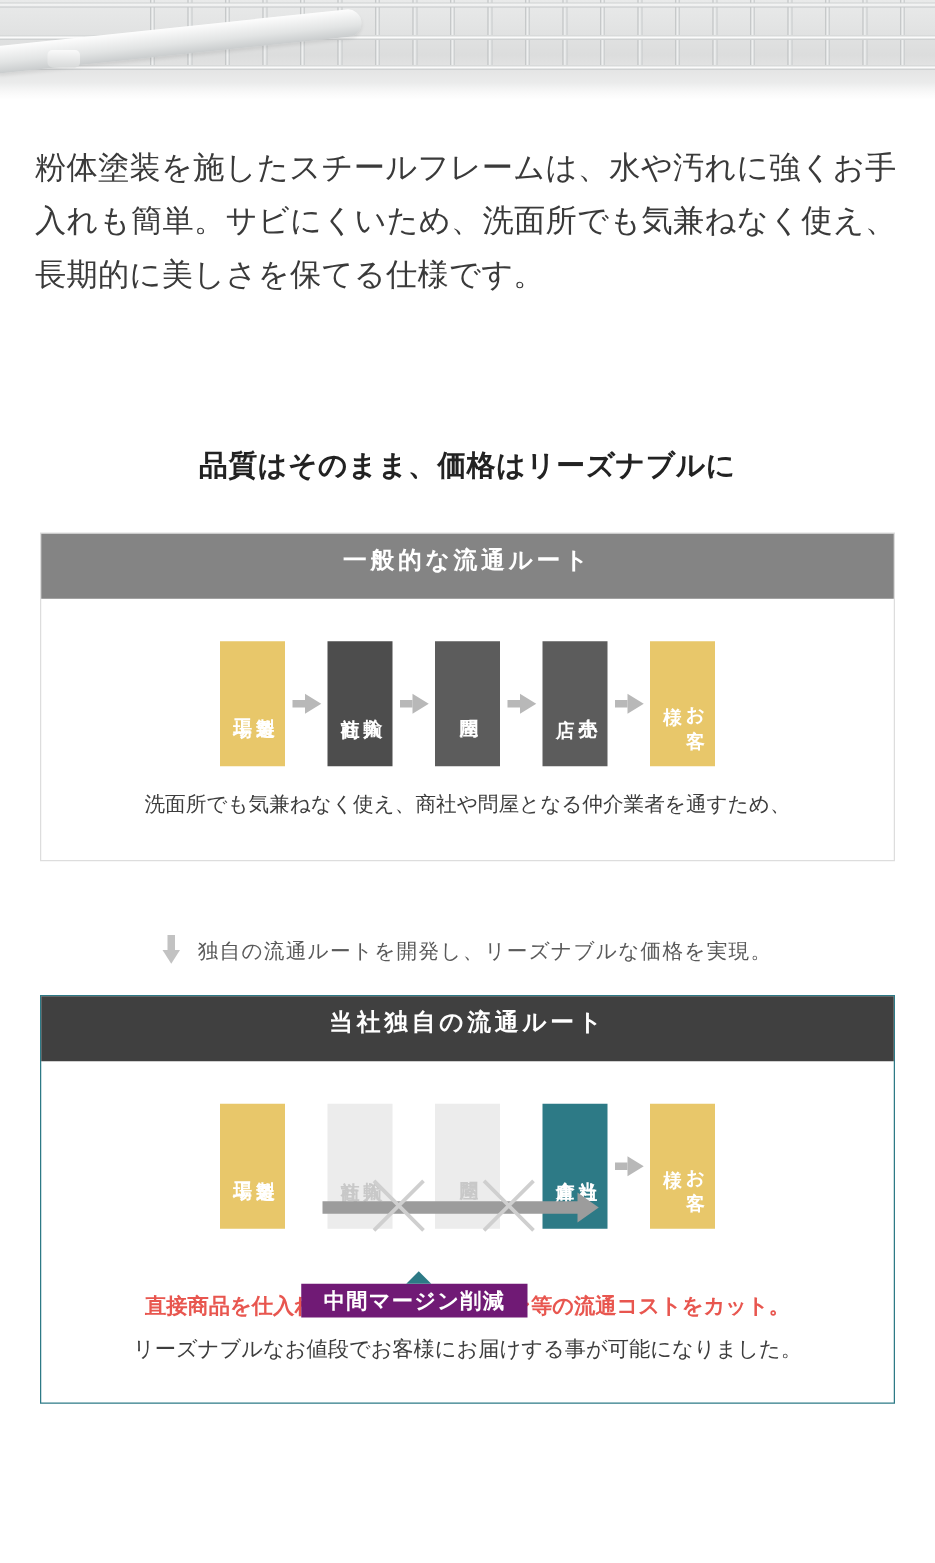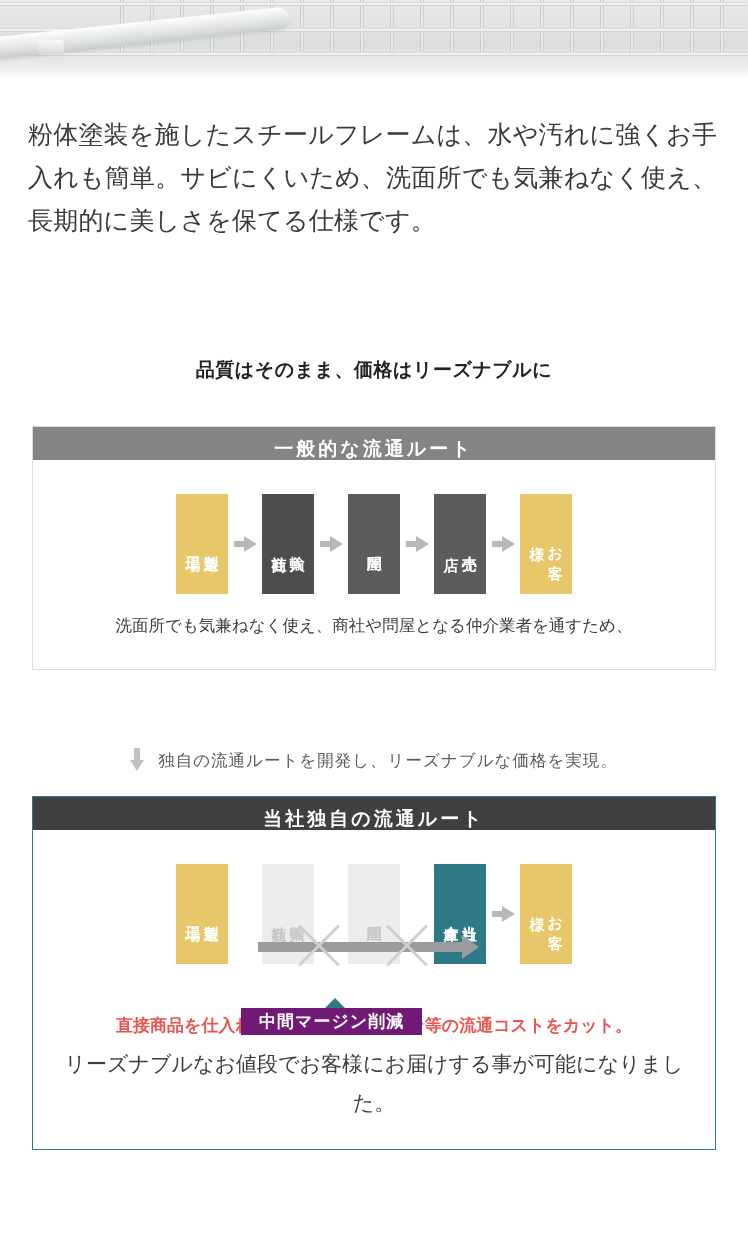--- a/index.html
+++ b/index.html
@@ -80,38 +80,38 @@
     color: #3a3a3a;
     font-weight: 400;
   }
 
   
   .heading {
     position: absolute;
     top: 357px; left: 0;
     width: 748px;
     text-align: center;
-    font-size: 19px;
+    font-size: 23px;
     font-weight: bold;
     letter-spacing: 0.5px;
     color: #222222;
   }
 
   
   .route-box {
     position: absolute;
     left: 32px;
     width: 684px;
     background: #ffffff;
   }
   .route-box.general { top: 426px; border: 1px solid #dddddd; }
   .route-box.ours    { top: 796px; border: 1px solid #2d7a86; }
 
   .route-title {
-    height: 33px;
+    height: 52px;
     line-height: 44px;
     text-align: center;
     color: #ffffff;
     font-size: 19px;
     font-weight: bold;
     letter-spacing: 3px;
   }
   .route-title.grey { background: #848484; }
   .route-title.teal { background: #404040; }
 
@@ -235,21 +235,21 @@
 
   .note.red {
     color: #e8564f;
     font-weight: bold;
     font-size: 17px;
     padding-bottom: 2px;
     padding-top: 36px;
   }
   .note.plain {
     color: #3d3d3d;
-    font-size: 21px;
+    font-size: 17px;
     padding-top: 2px;
     padding-bottom: 26px;
   }
 
   
   .transition {
     position: absolute;
     top: 748px; left: 0;
     width: 748px;
     display: flex;

